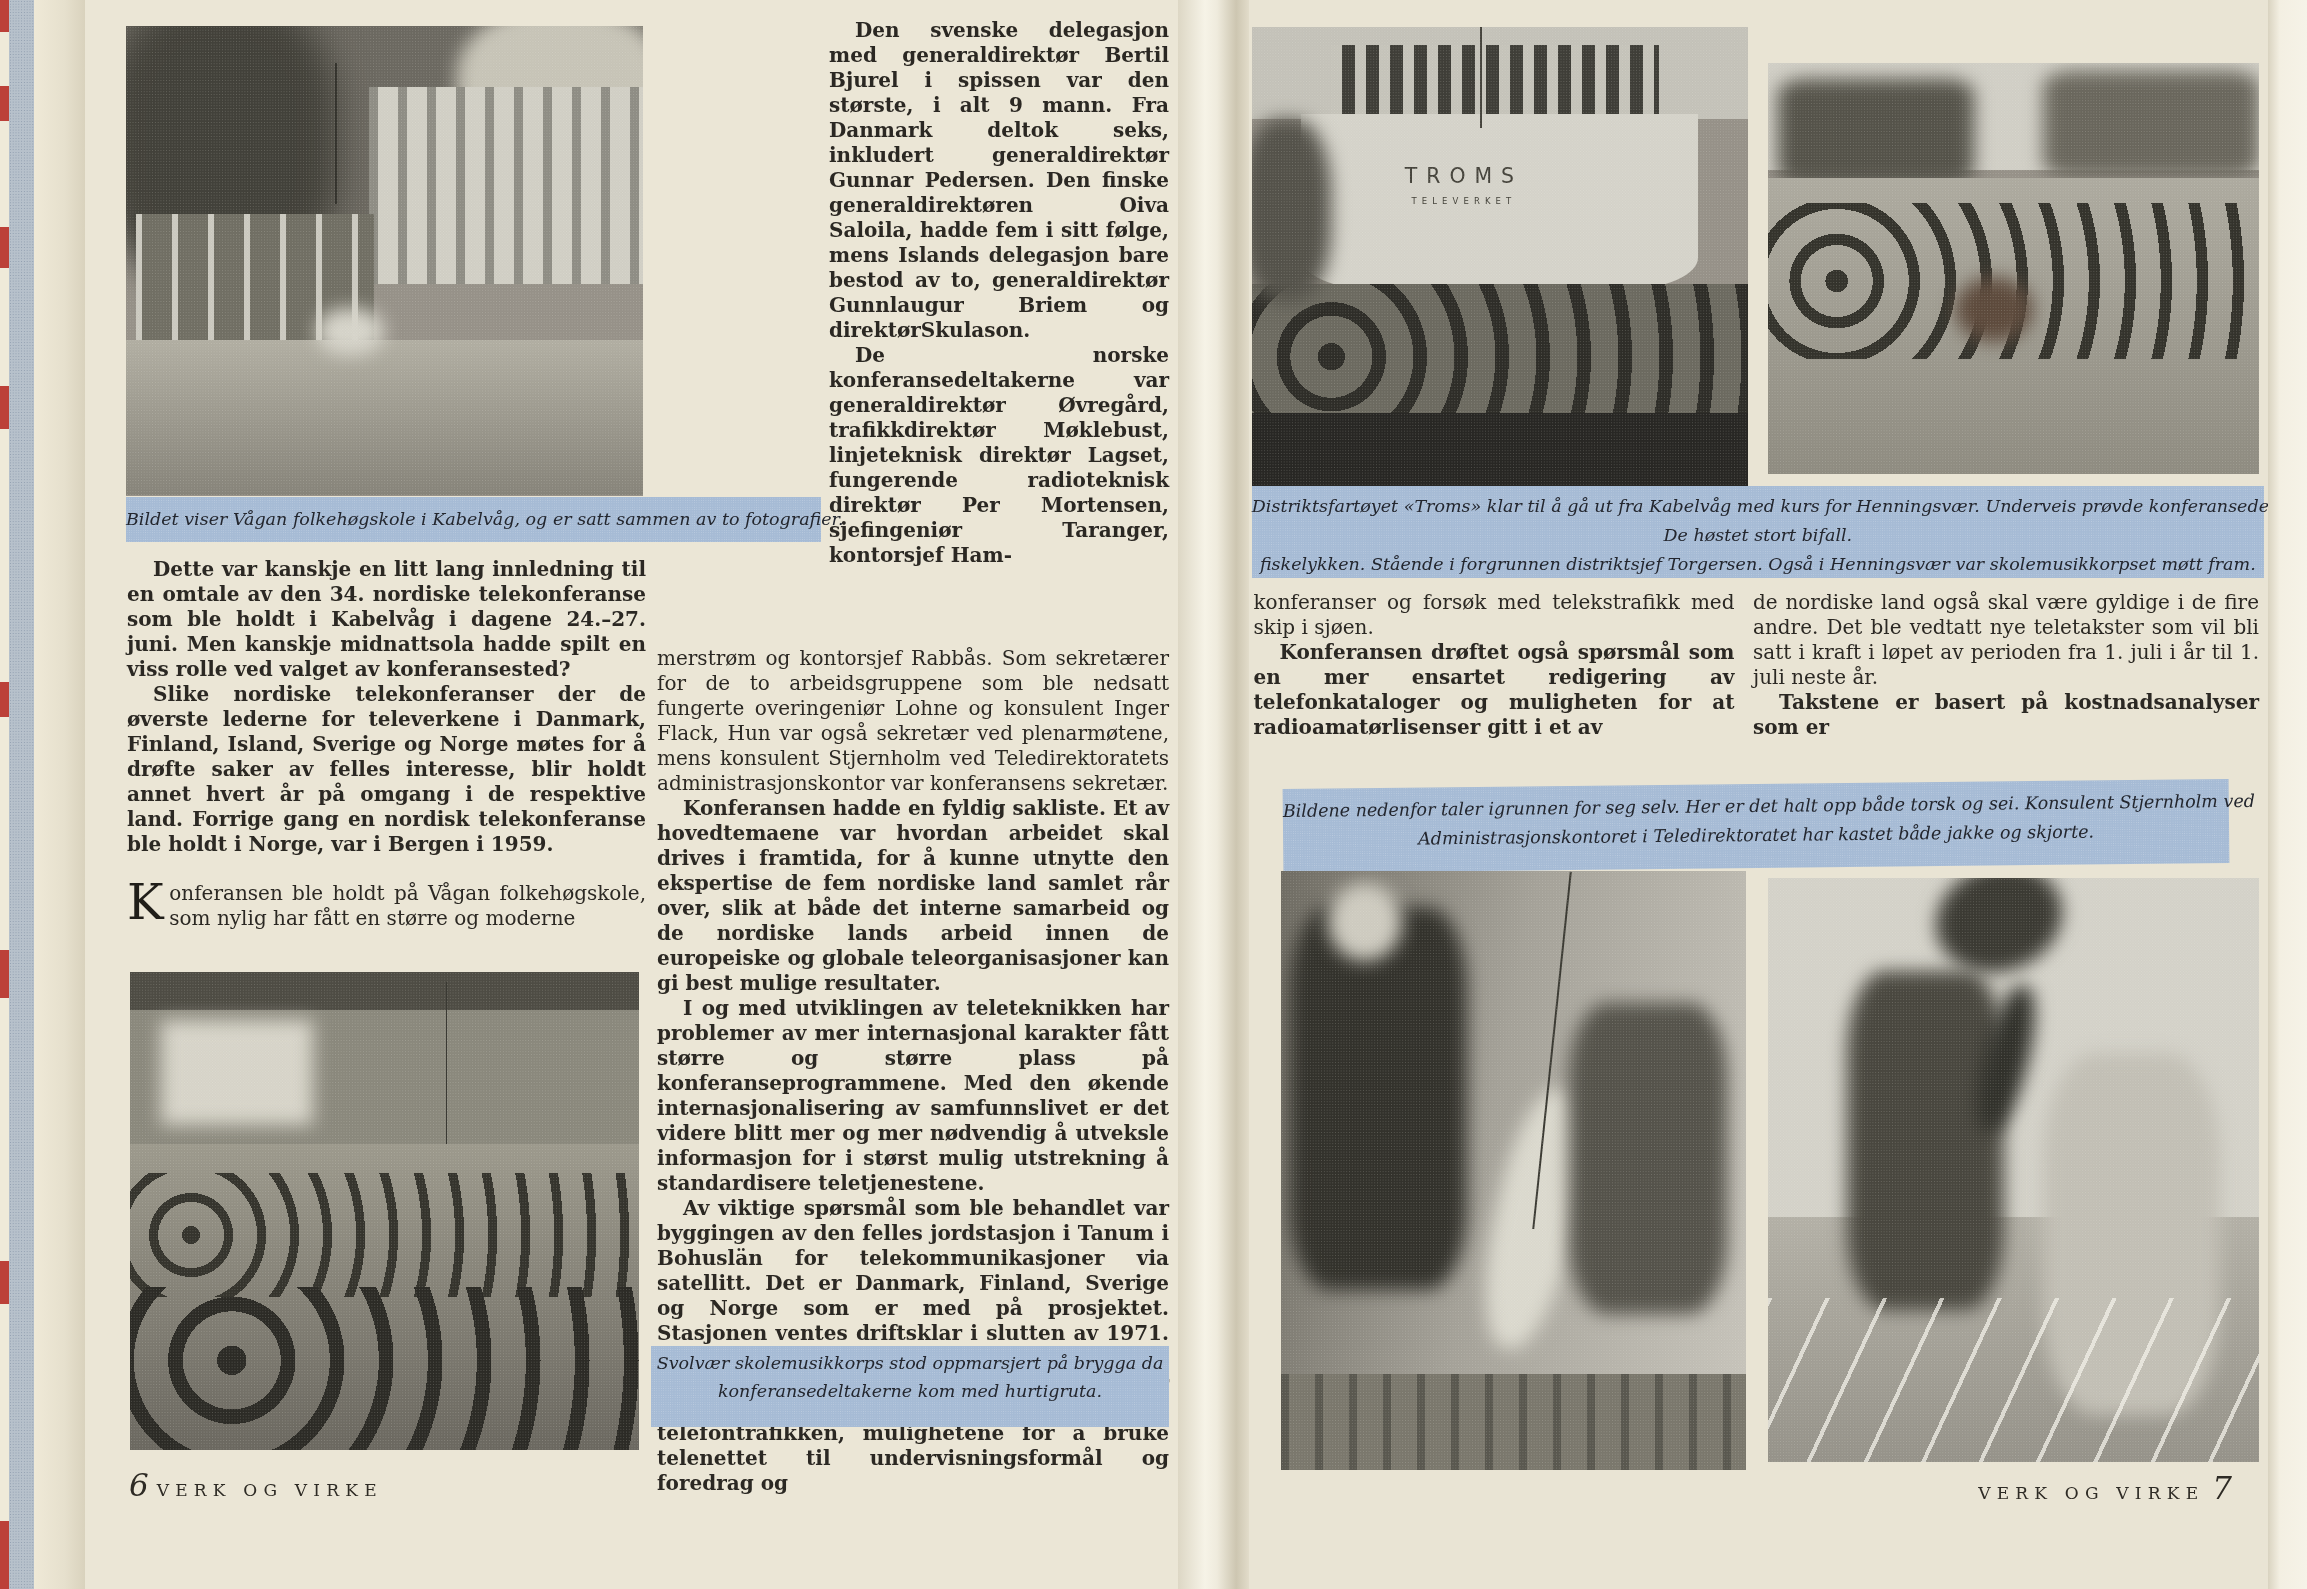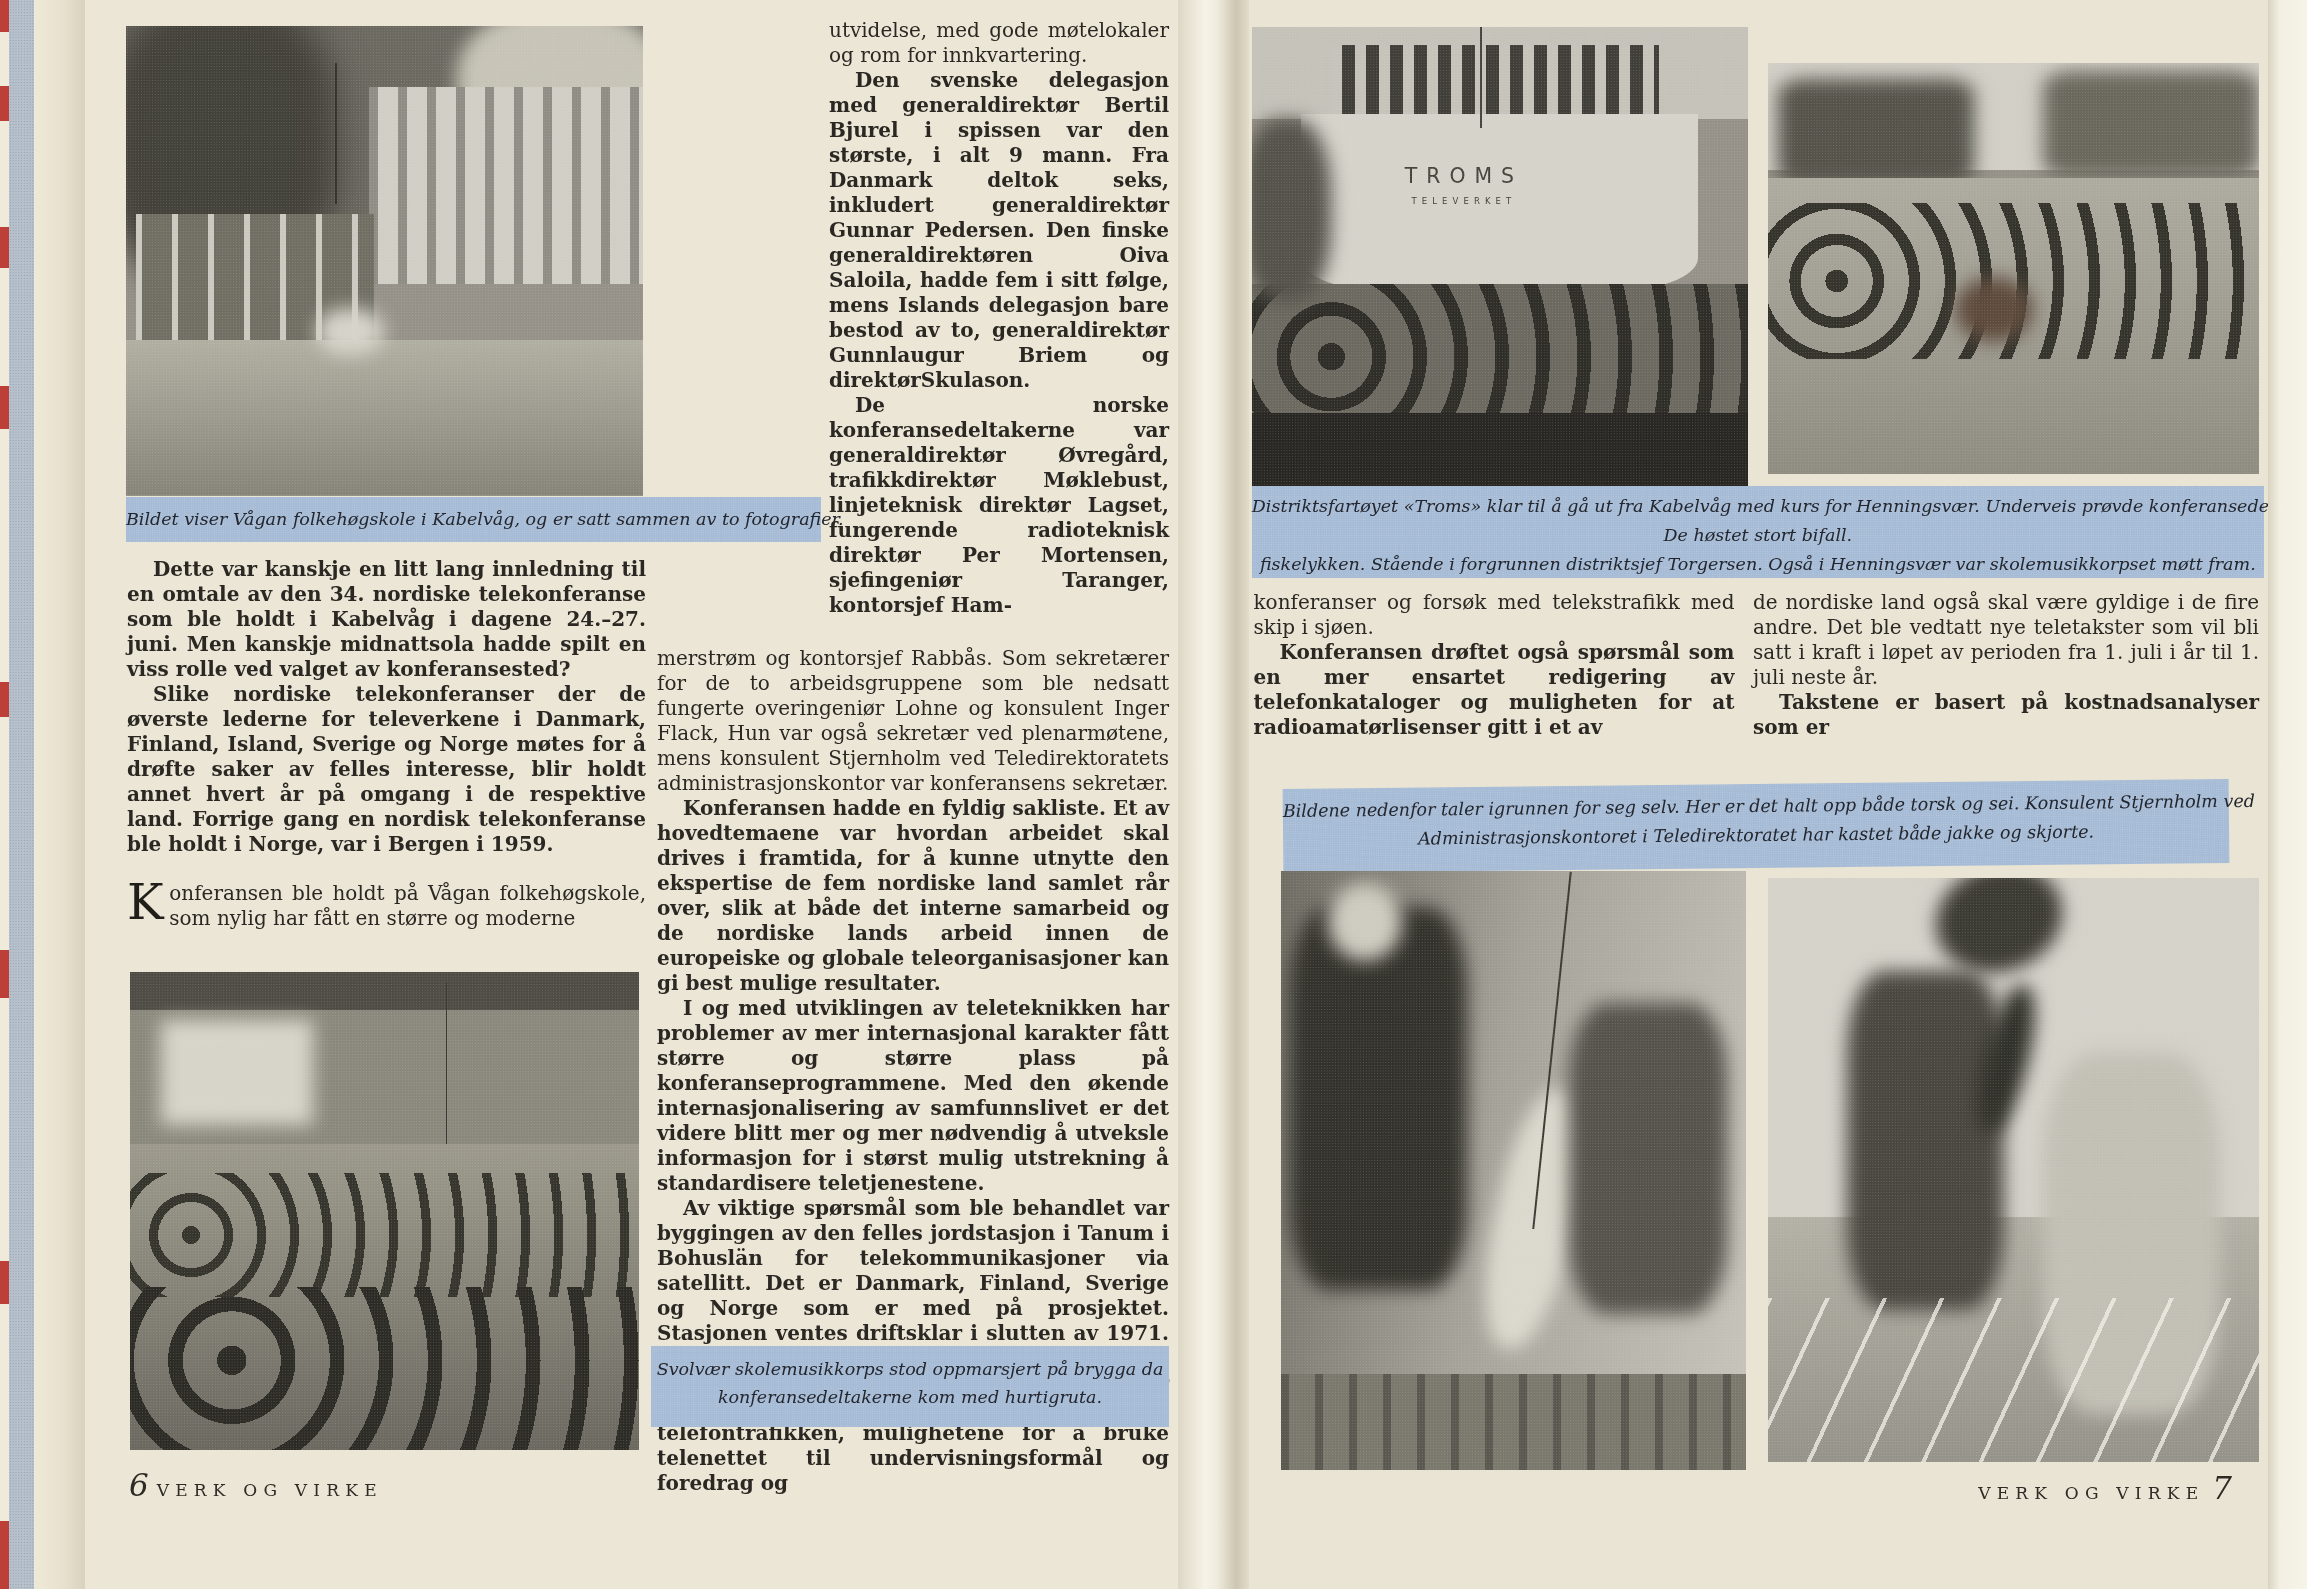--- a/index.html
+++ b/index.html
@@ -93,21 +93,20 @@
 
     <div class="col" style="left:42px;top:557px;width:519px">
       <p class="indent">Dette var kanskje en litt lang innledning til en omtale av den 34. nordiske telekonferanse som ble holdt i Kabelvåg i dagene 24.–27. juni. Men kanskje midnattsola hadde spilt en viss rolle ved valget av konferansested?</p>
       <p class="indent">Slike nordiske telekonferanser der de øverste lederne for televerkene i Danmark, Finland, Island, Sverige og Norge møtes for å drøfte saker av felles interesse, blir holdt annet hvert år på omgang i de respektive land. Forrige gang en nordisk telekonferanse ble holdt i Norge, var i Bergen i 1959.</p>
       <p class="gap-top">
         <span class="dropcap">K</span><span>onferansen ble holdt på Vågan folkehøgskole, som nylig har fått en større og moderne</span>
       </p>
     </div>
 
     <div class="col" style="left:744px;top:18px;width:340px">
-      <p>utvidelse, med gode møtelokaler og rom for innkvartering.</p>
       <p class="indent">Den svenske delegasjon med generaldirektør Bertil Bjurel i spissen var den største, i alt 9 mann. Fra Danmark deltok seks, inkludert generaldirektør Gunnar Pedersen. Den finske generaldirektøren Oiva Saloila, hadde fem i sitt følge, mens Islands delegasjon bare bestod av to, generaldirektør Gunnlaugur Briem og direktørSkulason.</p>
       <p class="indent">De norske konferansedeltakerne var generaldirektør Øvregård, trafikkdirektør Møklebust, linjeteknisk direktør Lagset, fungerende radioteknisk direktør Per Mortensen, sjefingeniør Taranger, kontorsjef Ham-</p>
     </div>
 
     <div class="col" style="left:572px;top:646px;width:512px">
       <p>merstrøm og kontorsjef Rabbås. Som sekretærer for de to arbeidsgruppene som ble nedsatt fungerte overingeniør Lohne og konsulent Inger Flack, Hun var også sekretær ved plenarmøtene, mens konsulent Stjernholm ved Teledirektoratets administrasjonskontor var konferansens sekretær.</p>
       <p class="indent">Konferansen hadde en fyldig sakliste. Et av hovedtemaene var hvordan arbeidet skal drives i framtida, for å kunne utnytte den ekspertise de fem nordiske land samlet rår over, slik at både det interne samarbeid og de nordiske lands arbeid innen de europeiske og globale teleorganisasjoner kan gi best mulige resultater.</p>
       <p class="indent">I og med utviklingen av teleteknikken har problemer av mer internasjonal karakter fått større og større plass på konferanseprogrammene. Med den økende internasjonalisering av samfunnslivet er det videre blitt mer og mer nødvendig å utveksle informasjon for i størst mulig utstrekning å standardisere teletjenestene.</p>
       <p class="indent">Av viktige spørsmål som ble behandlet var byggingen av den felles jordstasjon i Tanum i Bohuslän for telekommunikasjoner via satellitt. Det er Danmark, Finland, Sverige og Norge som er med på prosjektet. Stasjonen ventes driftsklar i slutten av 1971. Ellers drøftet møtet bl.a. utviklingen på datatransmisjonsområdet, planer for automatisering av den internasjonale telefontrafikken, mulighetene for å bruke telenettet til undervisningsformål og foredrag og</p>
     </div>
@@ -117,21 +116,21 @@
       <div class="ph" style="left:0;top:8%;width:100%;height:28%;background:#8b897d"></div>
       <div class="ph soft" style="left:6%;top:10%;width:30%;height:22%;background:#d8d5ca"></div>
       <div class="ph" style="left:0;top:36%;width:100%;height:64%;background:linear-gradient(180deg,#9d9a8d,#6b6860)"></div>
       <div class="ph" style="left:0;top:42%;width:100%;height:26%;
            background-image:repeating-radial-gradient(circle at 12% 50%, #35342d 0 9px, transparent 9px 33px)"></div>
       <div class="ph" style="left:0;top:66%;width:100%;height:34%;
            background-image:repeating-radial-gradient(circle at 20% 45%, #2c2b26 0 14.7px, transparent 14.7px 49px)"></div>
       <div class="ph" style="left:62%;top:2%;width:1.7px;height:34%;background:#3a3933"></div>
     </div>
 
-    <div class="caption-band" style="left:566px;top:1346px;width:518px;height:81px;font-size:17.5px;line-height:28px;padding-top:9px;box-sizing:border-box">
+    <div class="caption-band" style="left:566px;top:1346px;width:518px;height:81px;font-size:17.5px;line-height:28px;padding-top:3px;box-sizing:border-box">
       <div class="cl">Svolvær skolemusikkorps stod oppmarsjert på brygga da</div>
       <div class="cl">konferansedeltakerne kom med hurtigruta.</div>
     </div>
 
     <div class="footer" style="left:44px;top:1467px">
       <span class="pagenum">6</span><span class="mag">VERK OG VIRKE</span>
     </div>
   </div>
 
   <div class="spine"></div>

